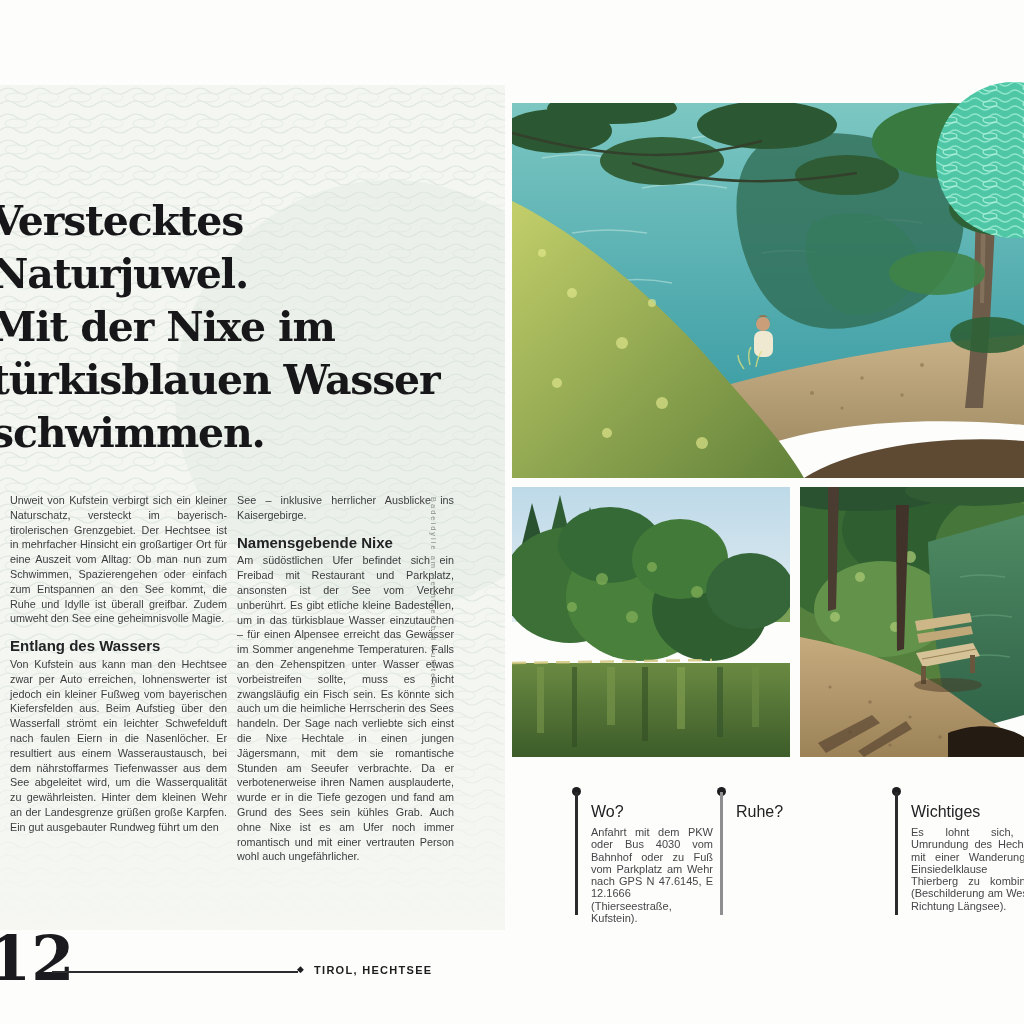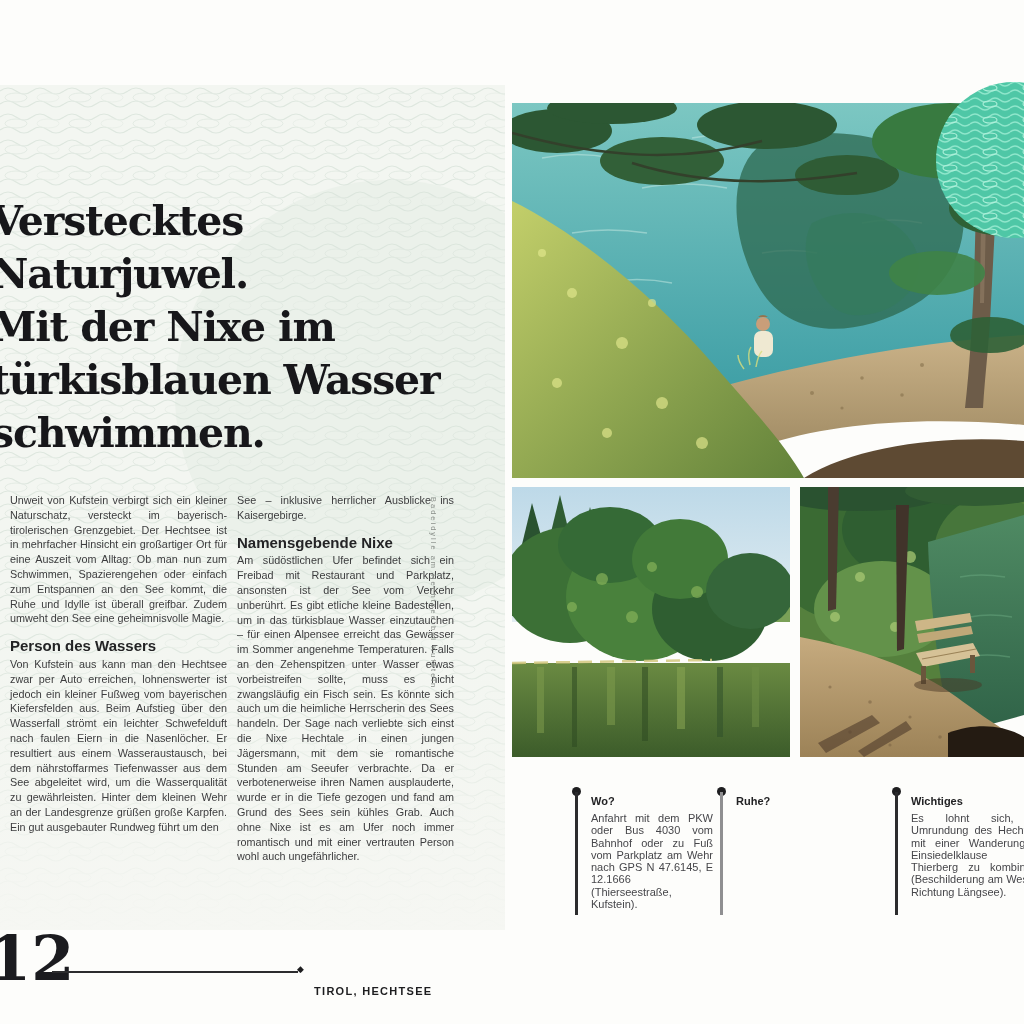--- a/index.html
+++ b/index.html
@@ -43,40 +43,40 @@
   }
 
   .page-num{
     left:-12px;top:843px;
     font-family:"DejaVu Serif","Liberation Serif",serif;
     font-weight:bold;font-size:62px;line-height:62px;color:#1b1b1f;
   }
   .footer-rule{left:52px;top:886px;width:246px;height:2px;background:#2c2c2e;}
   .footer-diamond{left:297px;top:879px;font-size:9px;color:#1d1d1f;}
   .footer-label{
-    left:314px;top:900px;
+    left:314px;top:879px;
     font-weight:bold;font-size:11px;letter-spacing:1.3px;color:#1d1d1f;
   }
 
   
   .photo{display:block;}
   .photo1{left:512px;top:103px;width:512px;height:375px;}
   .photo2{left:512px;top:487px;width:278px;height:270px;}
   .photo3{left:800px;top:487px;width:224px;height:270px;}
   .badge{left:930px;top:80px;width:94px;height:162px;}
 
   .info-block{top:787px;height:128px;}
   .ib1{left:573px;width:140px;}
   .ib2{left:718px;width:135px;}
   .ib3{left:893px;width:157px;}
   .rail{position:absolute;left:2px;top:5px;width:2.5px;height:123px;background:#2b2b2d;}
   .rail.gray{background:#8f8f91;}
   .dot{position:absolute;left:-1px;top:0;width:9px;height:9px;border-radius:50%;background:#1e1e20;}
   .ib-content{margin-left:18px;}
-  .ib-title{font-weight:bold;font-size:11px;color:#222224;margin:8px 0 5px 0;}
+  .ib-title{font-weight:normal;font-size:16px;color:#222224;margin:16px 0 5px 0;}
   .ib-text{font-size:11px;line-height:12.3px;color:#46464a;text-align:justify;margin:0;}
 </style>
 </head>
 <body>
 
 <div class="abs left-page">
 
   <svg class="abs left-page-bg" width="505" height="845" viewBox="0 0 505 845" xmlns="http://www.w3.org/2000/svg">
     <defs>
       <pattern id="wv" width="64" height="26" patternUnits="userSpaceOnUse">
@@ -98,21 +98,21 @@
 
   <div class="abs headline">
     <div>Verstecktes Naturjuwel.</div>
     <div>Mit der Nixe im</div>
     <div>türkisblauen Wasser</div>
     <div>schwimmen.</div>
   </div>
 
   <div class="abs bodycol col1">
     <p class="para">Unweit von Kufstein verbirgt sich ein kleiner Naturschatz, versteckt im bayerisch-tirolerischen Grenzgebiet. Der Hechtsee ist in mehrfacher Hinsicht ein großartiger Ort für eine Auszeit vom Alltag: Ob man nun zum Schwimmen, Spazierengehen oder einfach zum Entspannen an den See kommt, die Ruhe und Idylle ist überall greifbar. Zudem umweht den See eine geheimnisvolle Magie.</p>
-    <div class="subhead">Person des Wassers</div>
+    <div class="subhead">Entlang des Wassers</div>
     <p class="para">Von Kufstein aus kann man den Hechtsee zwar per Auto erreichen, lohnenswerter ist jedoch ein kleiner Fußweg vom bayerischen Kiefersfelden aus. Beim Aufstieg über den Wasserfall strömt ein leichter Schwefelduft nach faulen Eiern in die Nasenlöcher. Er resultiert aus einem Wasseraustausch, bei dem nährstoffarmes Tiefenwasser aus dem See abgeleitet wird, um die Wasserqualität zu gewährleisten. Hinter dem kleinen Wehr an der Landesgrenze grüßen große Karpfen. Ein gut ausgebauter Rundweg führt um den</p>
   </div>
 
   <div class="abs bodycol col2">
     <p class="para">See – inklusive herrlicher Ausblicke ins Kaisergebirge.</p>
     <div class="subhead">Namensgebende Nixe</div>
     <p class="para">Am südöstlichen Ufer befindet sich ein Freibad mit Restaurant und Parkplatz, ansonsten ist der See vom Verkehr unberührt. Es gibt etliche kleine Badestellen, um in das türkisblaue Wasser einzutauchen – für einen Alpensee erreicht das Gewässer im Sommer angenehme Temperaturen. Falls an den Zehenspitzen unter Wasser etwas vorbeistreifen sollte, muss es nicht zwangsläufig ein Fisch sein. Es könnte sich auch um die heimliche Herrscherin des Sees handeln. Der Sage nach verliebte sich einst die Nixe Hechtale in einen jungen Jägersmann, mit dem sie romantische Stunden am Seeufer verbrachte. Da er verbotenerweise ihren Namen ausplauderte, wurde er in die Tiefe gezogen und fand am Grund des Sees sein kühles Grab. Auch ohne Nixe ist es am Ufer noch immer romantisch und mit einer vertrauten Person wohl auch ungefährlicher.</p>
   </div>
 
   <div class="abs vert-caption">Badeidylle am Hechtsee bei Kufstein</div>

